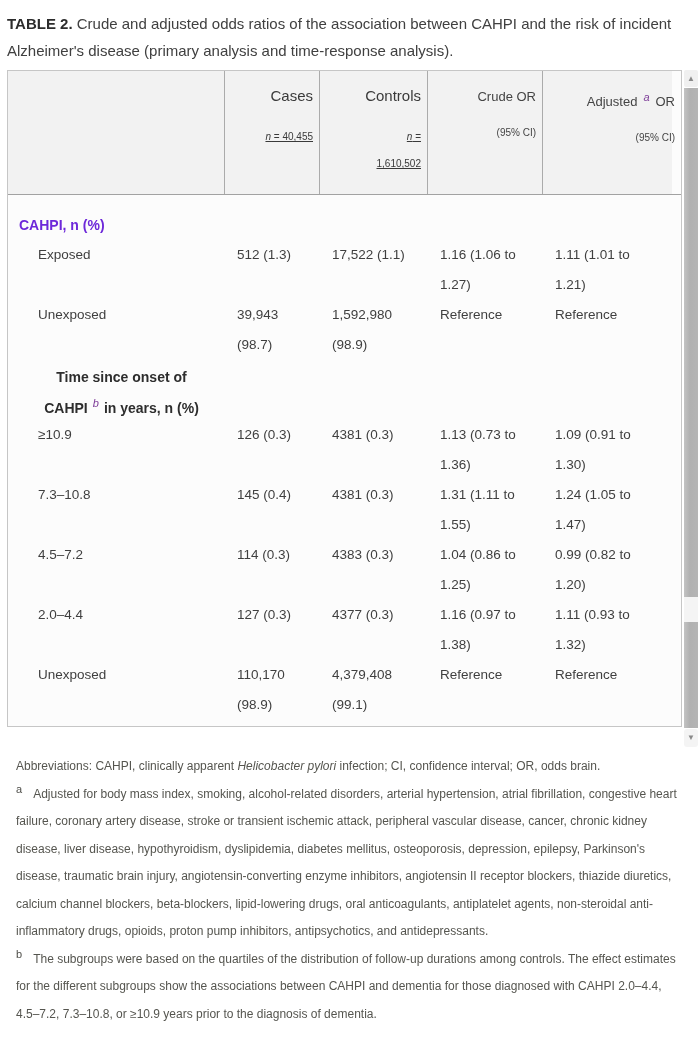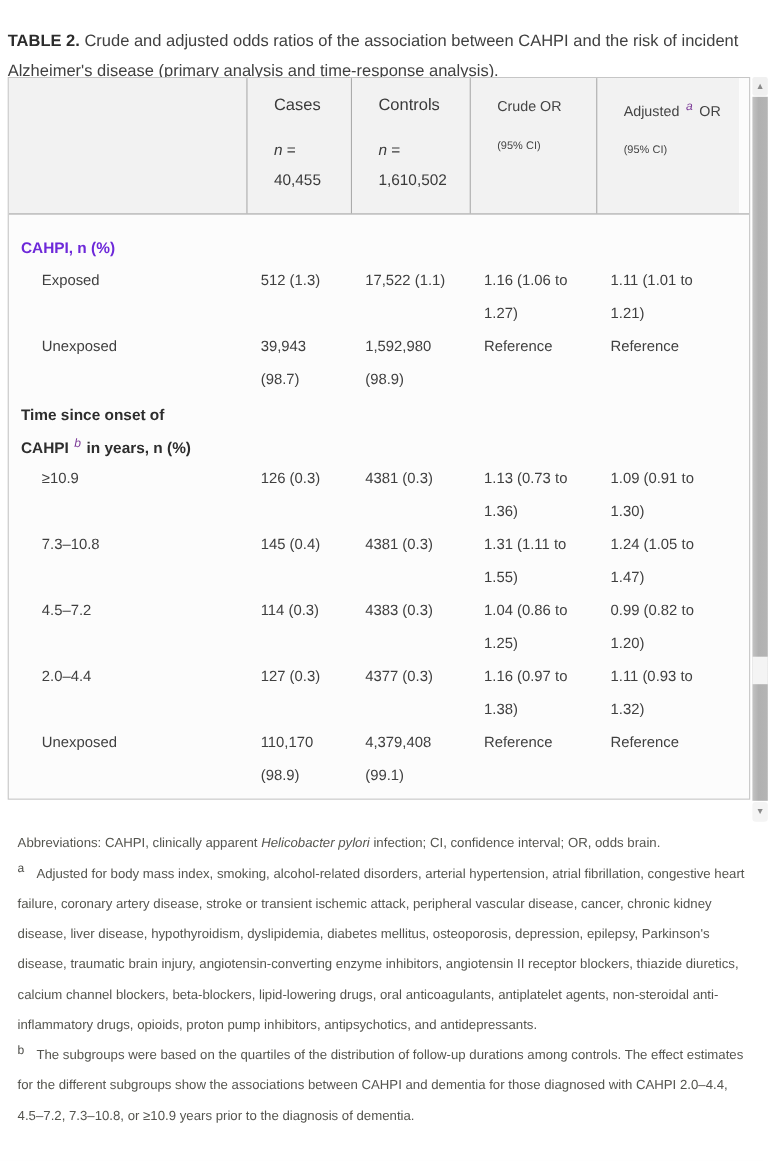--- a/index.html
+++ b/index.html
@@ -3,55 +3,55 @@
 <meta charset="utf-8">
 <style>
   html,body{margin:0;padding:0;}
   body{
     width:699px;height:1055px;position:relative;background:#ffffff;
     font-family:"Liberation Sans","DejaVu Sans",sans-serif;
     -webkit-font-smoothing:antialiased;overflow:hidden;
   }
   
   .caption{
-    position:absolute;left:7px;top:24px;width:686px;
+    position:absolute;left:7px;top:10px;width:686px;
     font-size:15px;line-height:27px;color:#404040;
   }
   .caption .cap-label{font-weight:bold;color:#2c2c2c;}
   
   .table-box{
     position:absolute;left:7px;top:70px;width:675px;height:657px;
     border:1px solid #c6c6c6;background:#fcfcfc;box-sizing:border-box;
     overflow:hidden;
   }
   .thead{
     display:grid;grid-template-columns:216px 95px 108px 115px auto;
     height:124px;box-sizing:border-box;
     background:linear-gradient(to right,#f2f2f2 calc(100% - 9px),#fcfcfc calc(100% - 9px));
     border-bottom:1px solid #a2a2a2;
   }
-  .hcell{padding:14px 6px 0 24px;box-sizing:border-box;}
+  .hcell{padding:14px 6px 0 14px;box-sizing:border-box;text-align:right;}
   .hcell + .hcell{border-left:1px solid #ababab;}
   .hlabel{font-size:15px;color:#3a3a3a;line-height:22px;margin-bottom:16px;}
-  .hsub{font-size:14px;color:#3a3a3a;line-height:27px;white-space:pre-line;}
+  .hsub{font-size:10px;color:#3a3a3a;line-height:27px;white-space:pre-line;text-decoration:underline;}
   .hsub i{font-style:italic;}
   .hsmall{font-size:13px;color:#444;line-height:24px;margin-bottom:12px;}
   .hsmall2{font-size:10px;color:#444;line-height:24px;}
   .sup{
     color:#7d3c98;font-style:italic;font-size:11px;
     vertical-align:super;margin:0 6px;cursor:pointer;
   }
   .sup.tight{margin:0 5px;}
   
   .tbody{padding-top:15px;font-size:13.5px;color:#3f3f3f;}
   .row{display:grid;grid-template-columns:216px 95px 108px 115px auto;align-items:start;}
   .cell{line-height:30px;padding-left:13px;white-space:pre-line;box-sizing:border-box;}
   .cell.c1{padding-left:30px;white-space:normal;}
   .section .cell.c1{padding-left:11px;font-weight:bold;color:#6d28d9;font-size:14px;}
-  .section2 .cell.c1{padding-left:11px;font-weight:bold;color:#2d2d2d;font-size:14px;line-height:26px;padding-top:4px;height:60px;}
+  .section2 .cell.c1{padding-left:11px;font-weight:bold;color:#2d2d2d;font-size:14px;line-height:26px;padding-top:4px;height:60px;text-align:center;}
   .section2 .sup{font-weight:normal;}
   
   .scrollbar{position:absolute;left:684px;top:70px;width:14px;height:677px;}
   .sb-btn{
     width:14px;height:17px;background:#f0f0f0;border-radius:2px;
     display:flex;align-items:center;justify-content:center;
     font-size:8px;color:#8a8a8a;line-height:1;cursor:pointer;
   }
   .sb-btn.down{height:18px;background:#f4f4f4;border-radius:3px;}
   .sb-track{

